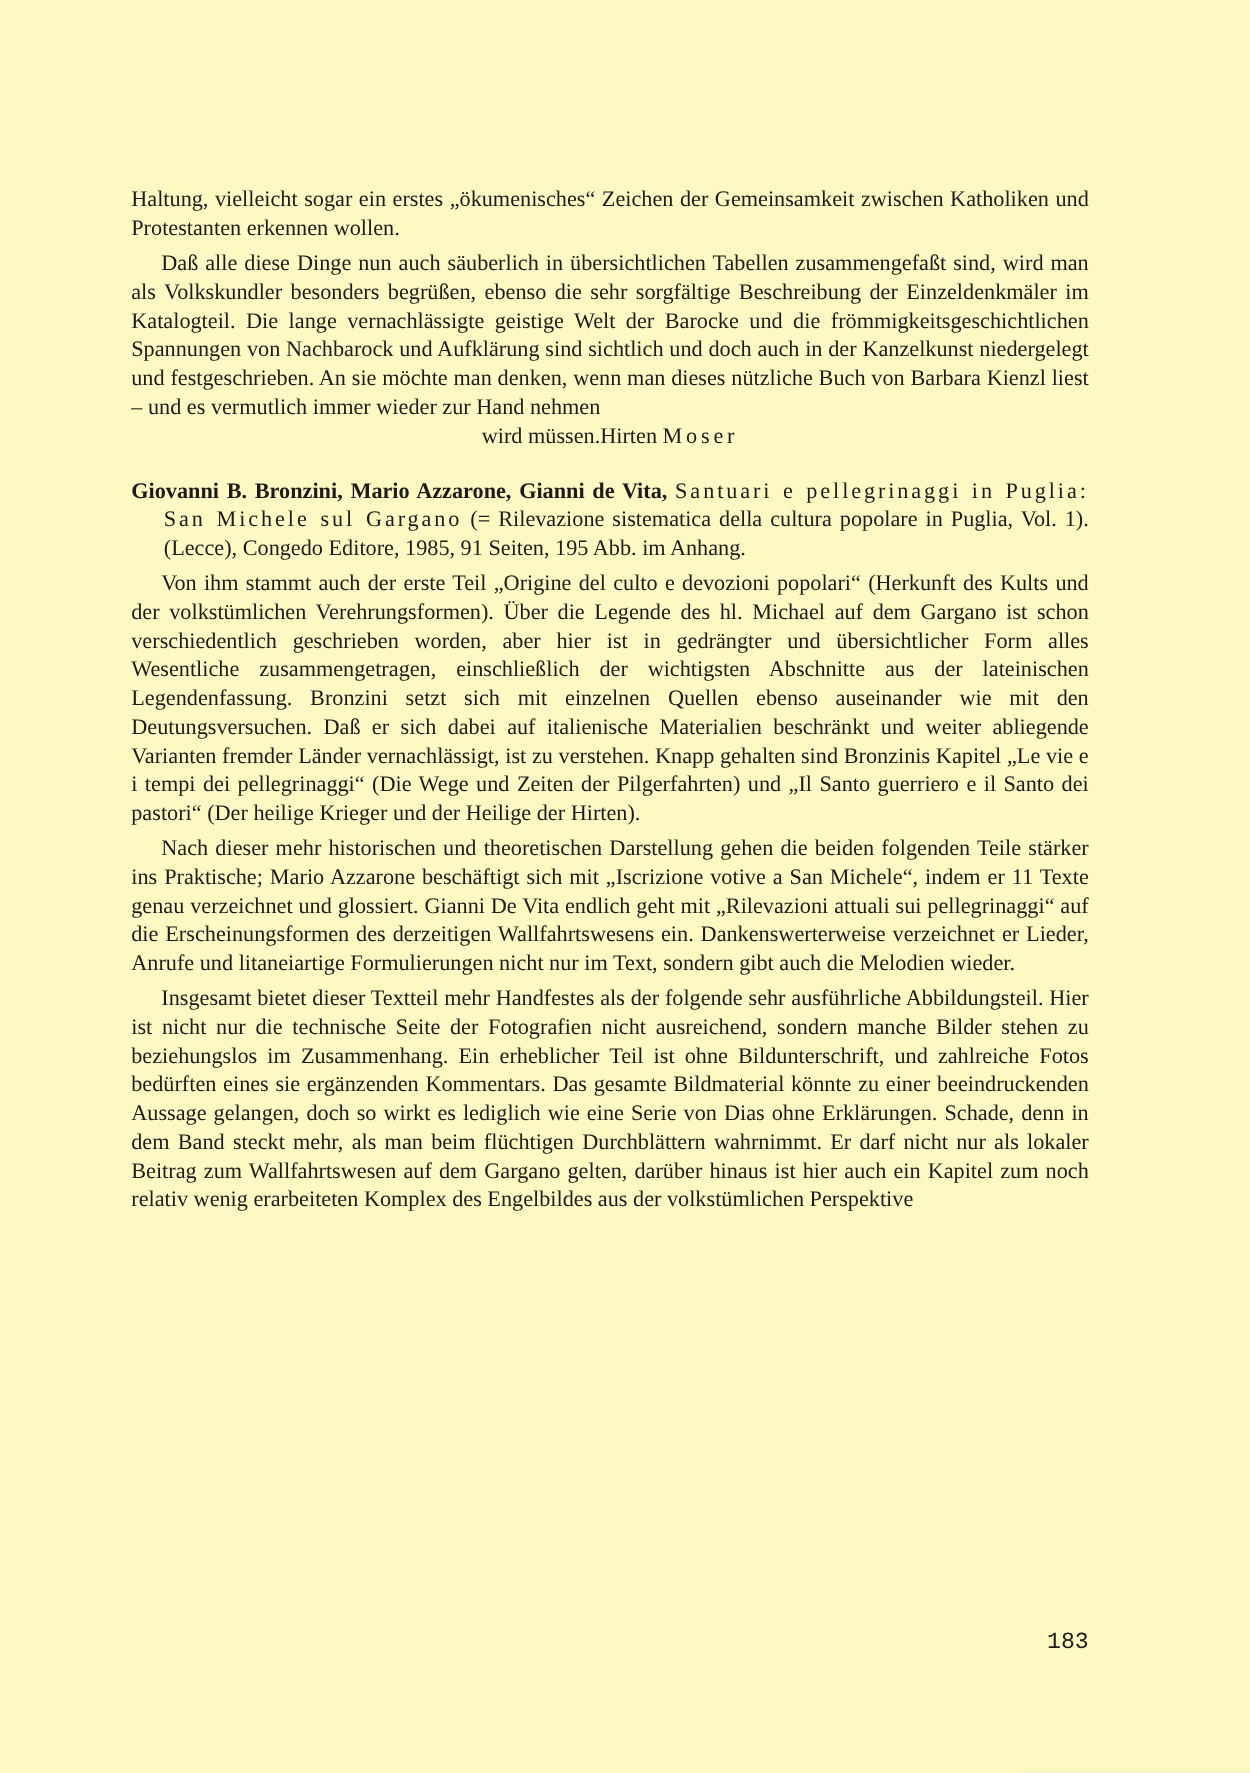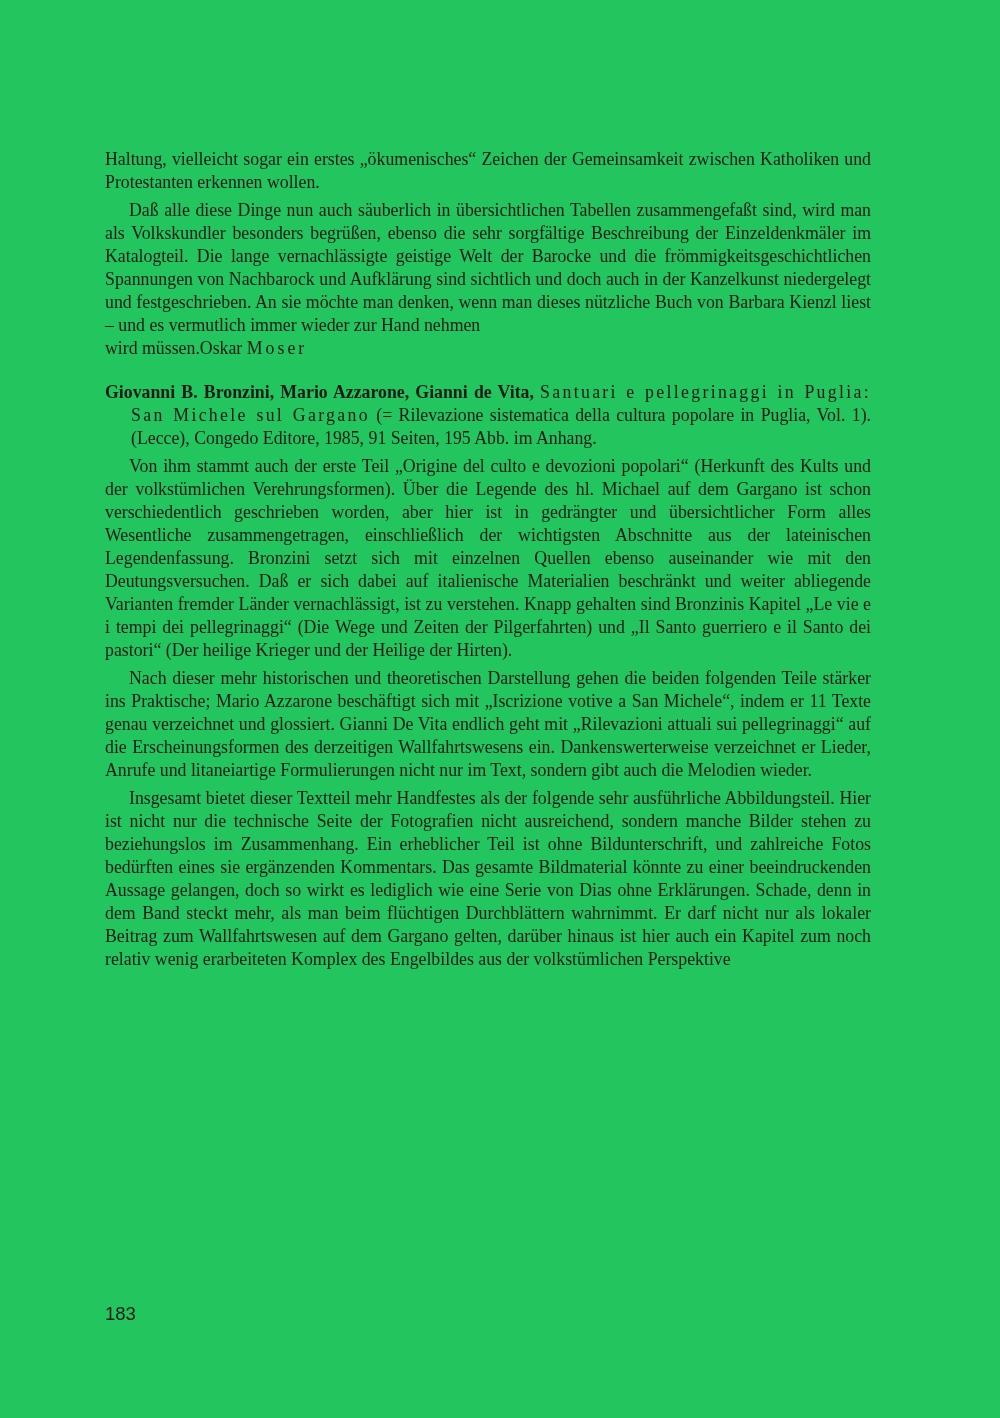--- a/index.html
+++ b/index.html
@@ -1,66 +1,66 @@
 <!DOCTYPE html>
 <html><head>
 <meta charset="utf-8">
 <style>
   html,body{margin:0;padding:0;background:#e9e7e2;}
   .page{
     position:relative;
     width:1000px;height:1418px;
     margin:0 auto;
-    background:#22c55e;
+    background:#fef9c3;
     font-family:"Liberation Serif","DejaVu Serif",serif;
     color:#1c1b19;
     overflow:hidden;
   }
   .text-block{
     position:absolute;
     left:105px;top:148px;width:766px;
     font-size:17.8px;line-height:23px;
     text-align:justify;
   }
   section{display:block;}
   .para{margin:5px 0 0 0;text-indent:24px;}
   .para.noindent{text-indent:0;margin-top:0;}
   .sig-line{
-    display:flex;justify-content:flex-start;align-items:baseline;
+    display:flex;justify-content:center;align-items:baseline;
   }
   .sperr{letter-spacing:0.17em;margin-top:11px;}
   .review-2{margin-top:21px;}
   .citation{
     margin:0;
     padding-left:26px;text-indent:-26px;
   }
   .citation .authors{font-weight:bold;}
   .citation .spaced-title{letter-spacing:0.13em;}
   .page-number{
     position:absolute;
     top:1303px;left:105px;width:766px;
-    text-align:left;
+    text-align:right;
     font-size:18.5px;
-    font-family:Liberation Sans, sans-serif;
+    font-family:Liberation Mono, monospace;
     color:#1c1b19;
   }
 </style>
 </head>
 <body>
 
 <div class="page">
   <main class="text-block">
 
     <section>
       <p class="para noindent">Haltung, vielleicht sogar ein erstes „ökumenisches“ Zeichen der Gemeinsamkeit zwischen Katholiken und Protestanten erkennen wollen.</p>
       <p class="para">Daß alle diese Dinge nun auch säuberlich in übersichtlichen Tabellen zusammengefaßt sind, wird man als Volkskundler besonders begrüßen, ebenso die sehr sorgfältige Beschreibung der Einzeldenkmäler im Katalogteil. Die lange vernachlässigte geistige Welt der Barocke und die frömmigkeitsgeschichtlichen Spannungen von Nachbarock und Aufklärung sind sichtlich und doch auch in der Kanzelkunst niedergelegt und festgeschrieben. An sie möchte man denken, wenn man dieses nützliche Buch von Barbara Kienzl liest – und es vermutlich immer wieder zur Hand nehmen</p>
       <div class="sig-line">
         <span>wird müssen.</span>
         <span class="sig">
-          <span>Oskar</span>
+          <span>Hirten</span>
           <span class="sperr">Moser</span>
         </span>
       </div>
     </section>
 
     <section class="review-2">
       <p class="citation">
         <span class="authors">Giovanni B. Bronzini, Mario Azzarone, Gianni de Vita,</span>
         <span class="spaced-title">Santuari e pellegrinaggi in Puglia: San Michele sul Gargano</span>
         <span>(= Rilevazione sistematica della cultura popolare in Puglia, Vol. 1). (Lecce), Congedo Editore, 1985, 91 Seiten, 195 Abb. im Anhang.</span>

